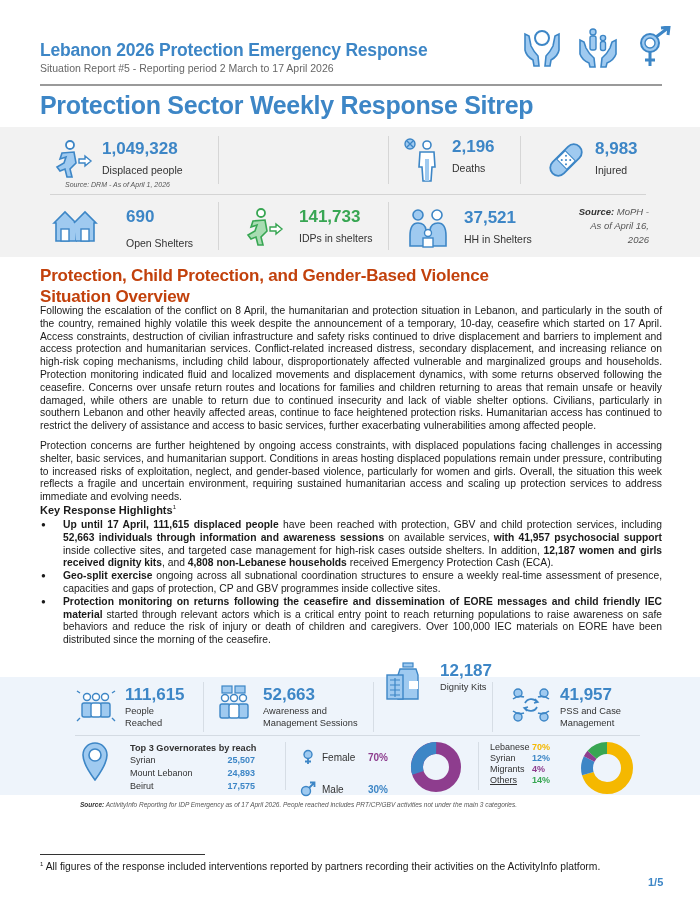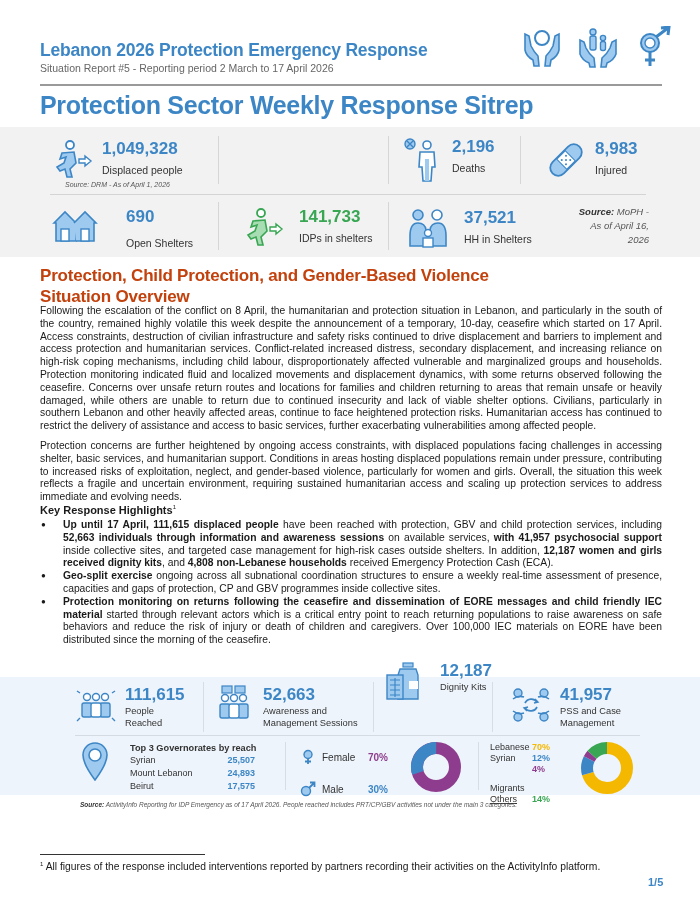--- a/index.html
+++ b/index.html
@@ -361,21 +361,21 @@
   <div class="nat">
     <div class="row">
         <span class="n" style="width:42px;">Lebanese</span>
         <span class="v" style="color:#f5b800;">70%</span>
       </div>
     <div class="row">
         <span class="n" style="width:42px;">Syrian</span>
         <span class="v" style="color:#3d86c6;">12%</span>
       </div>
     <div class="row">
-        <span class="n" style="width:42px;margin-top:19px;">Migrants</span>
+        <span class="n" style="width:42px;">Migrants</span>
         <span class="v" style="color:#8e3d8e;">4%</span>
       </div>
     <div class="row">
         <span class="n" style="width:42px;text-decoration:underline;">Others</span>
         <span class="v" style="color:#38a653;">14%</span>
       </div>
   </div>
 
   <svg class="donut" style="left:580px; top:741px; width:54px; height:54px;" viewBox="0 0 54 54">
     <g transform="rotate(-90 27 27)">

